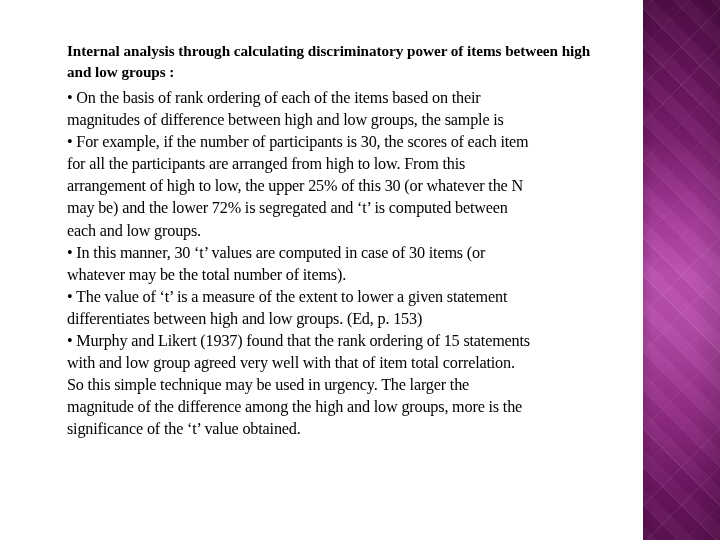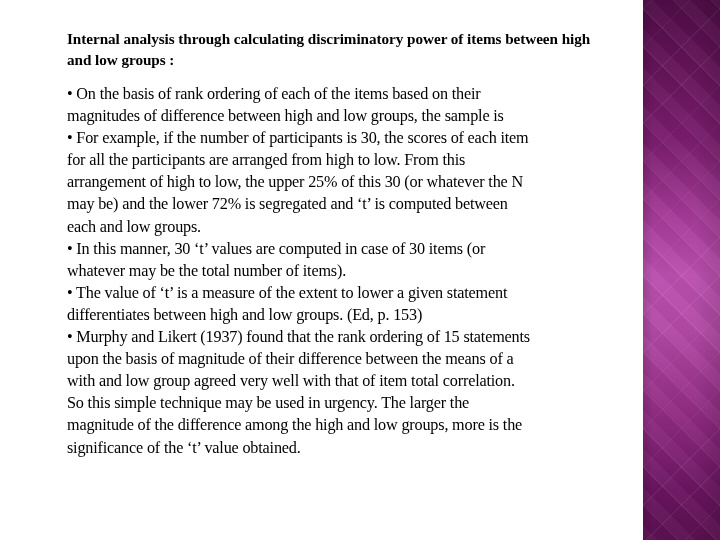--- a/index.html
+++ b/index.html
@@ -85,35 +85,35 @@
       rgba(0,0,0,0.00) 52px,
       rgba(0,0,0,0.10) 77px
     );
     pointer-events: none;
   }
 
   
   #content {
     position: absolute;
     left: 67px;
-    top: 28px;
+    top: 40px;
     width: 540px;
   }
 
   #slide-title {
     font-size: 15.2px;
     font-weight: bold;
     line-height: 21px;
     color: #000000;
     margin: 0 0 0 0;
     letter-spacing: -0.05px;
   }
 
   #body-block {
-    margin-top: 13px;
+    margin-top: 5px;
   }
 
   .body-line {
     font-size: 16.2px;
     line-height: 22.1px;
     color: #000000;
     white-space: pre;
     letter-spacing: -0.18px;
   }
 </style>
@@ -138,21 +138,20 @@
         <div class="body-line">• For example, if the number of participants is 30, the scores of each item</div>
         <div class="body-line">for all the participants are arranged from high to low. From this</div>
         <div class="body-line">arrangement of high to low, the upper 25% of this 30 (or whatever the N</div>
         <div class="body-line">may be) and the lower 72% is segregated and ‘t’ is computed between</div>
         <div class="body-line">each and low groups.</div>
         <div class="body-line">• In this manner, 30 ‘t’ values are computed in case of 30 items (or</div>
         <div class="body-line">whatever may be the total number of items).</div>
         <div class="body-line">• The value of ‘t’ is a measure of the extent to lower a given statement</div>
         <div class="body-line">differentiates between high and low groups. (Ed, p. 153)</div>
         <div class="body-line">• Murphy and Likert (1937) found that the rank ordering of 15 statements</div>
-        <div class="body-line">upon the basis of magnitude of their difference between the means of a</div>
         <div class="body-line">with and low group agreed very well with that of item total correlation.</div>
         <div class="body-line">So this simple technique may be used in urgency. The larger the</div>
         <div class="body-line">magnitude of the difference among the high and low groups, more is the</div>
         <div class="body-line">significance of the ‘t’ value obtained.</div>
       </div>
 
   </div>
 
 </div>
 

